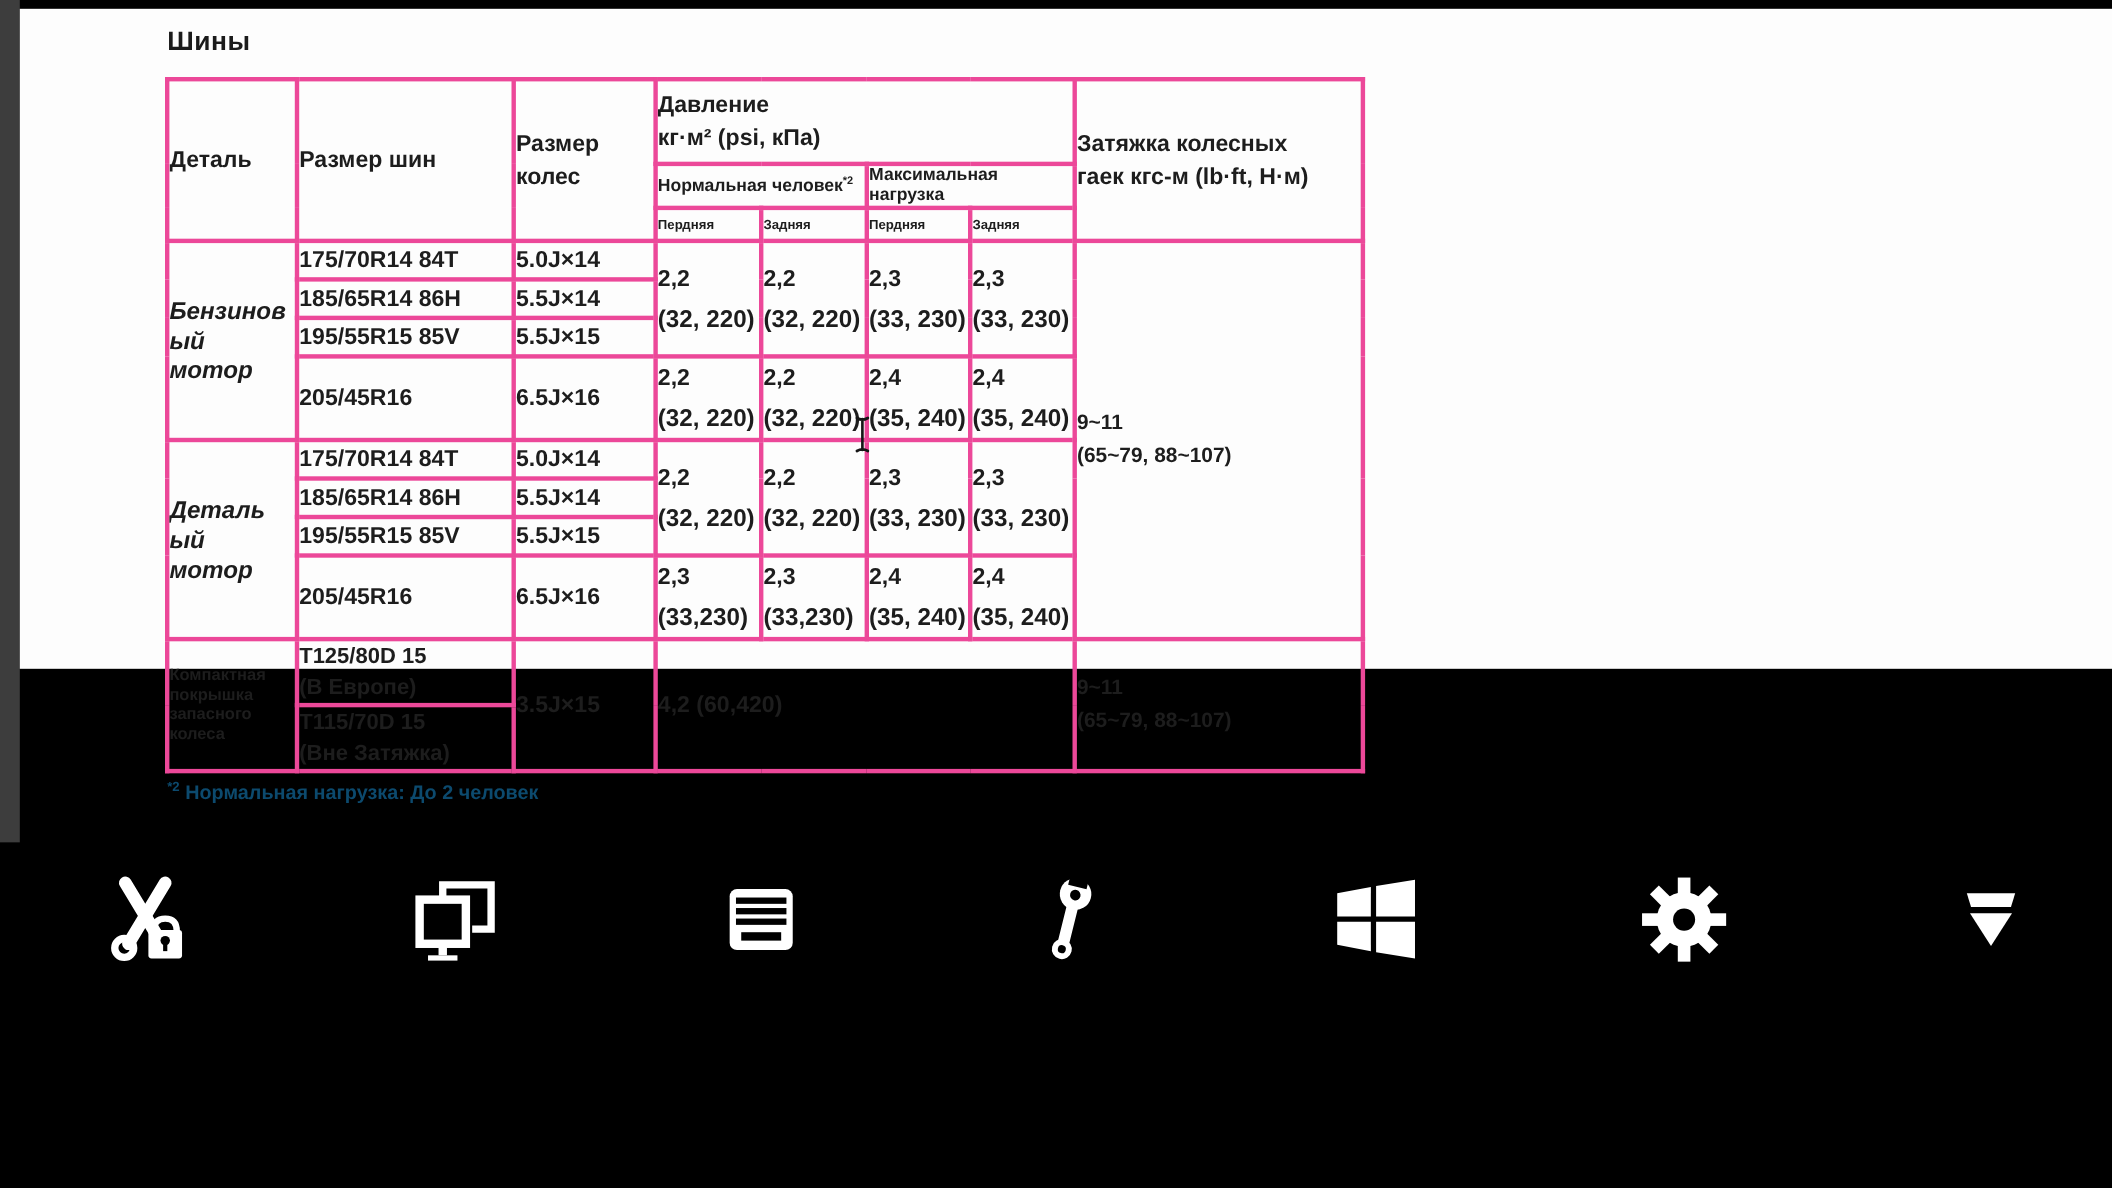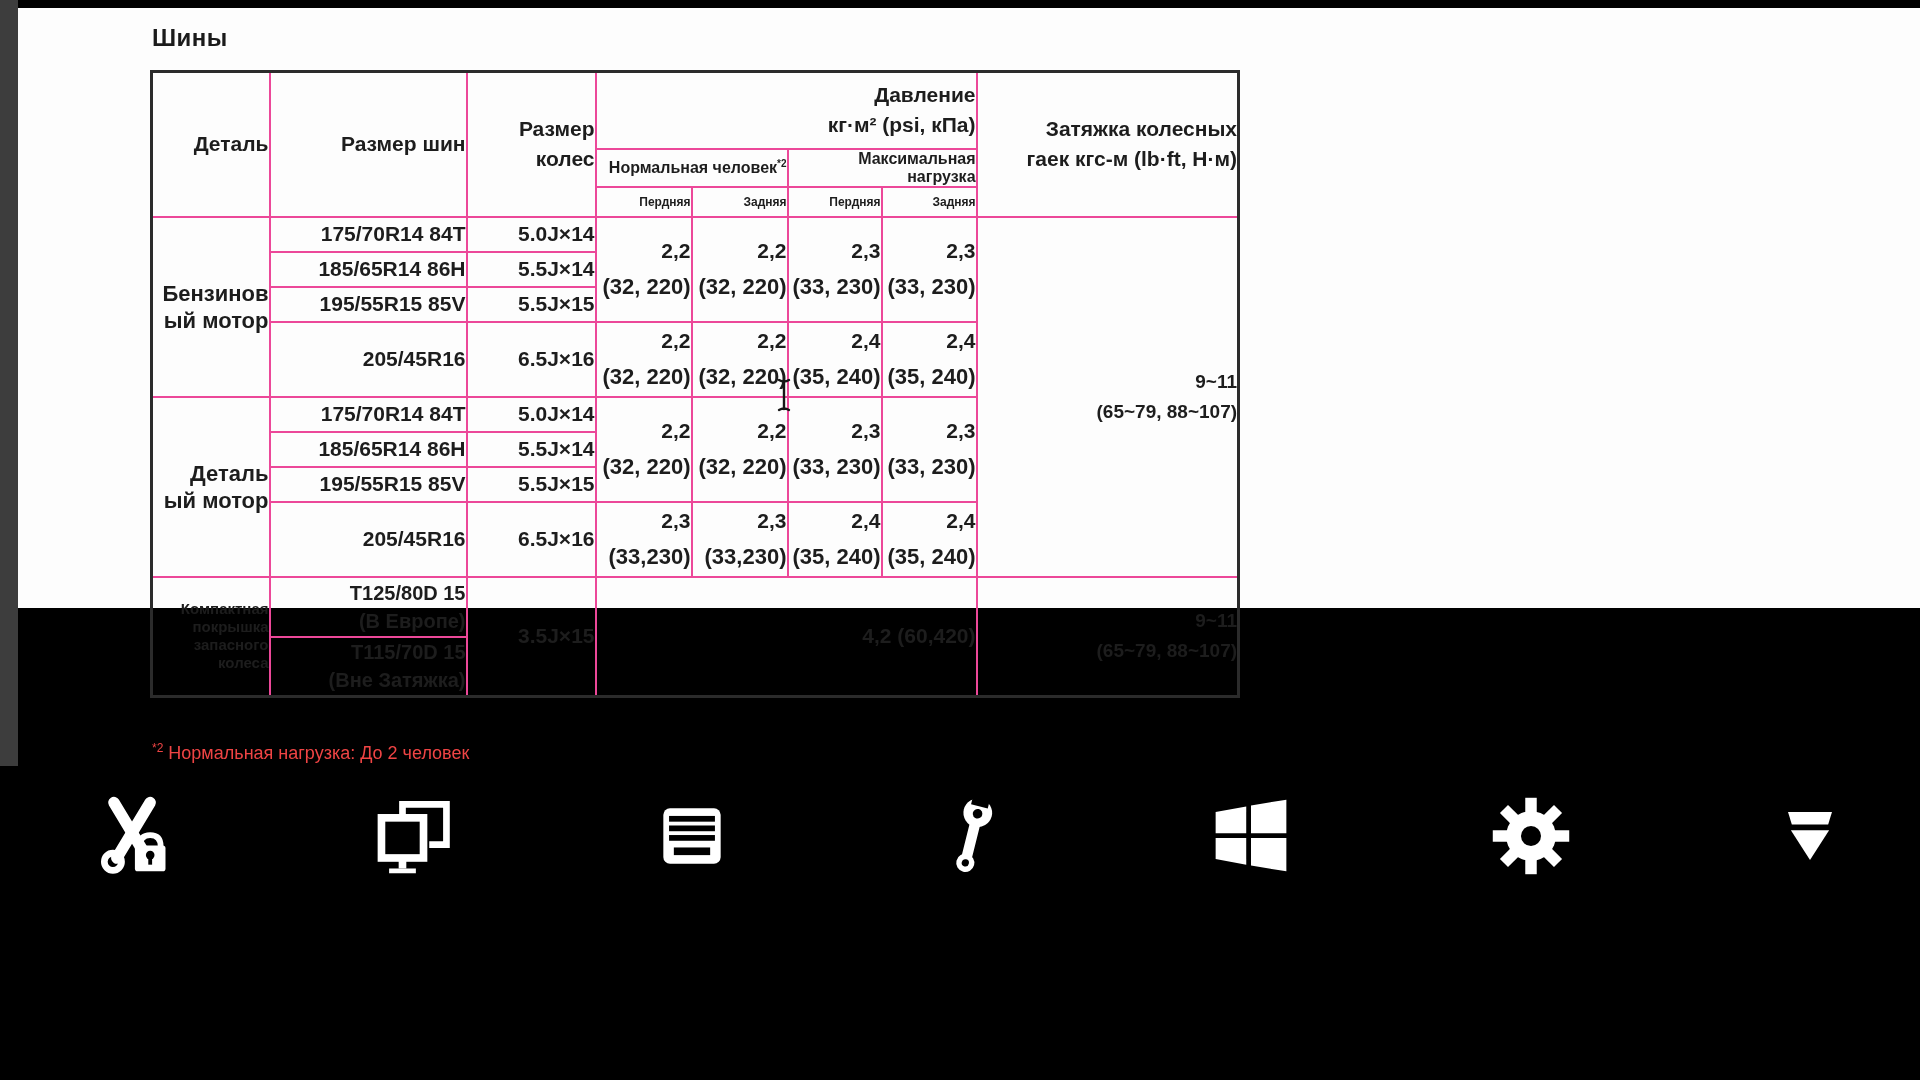--- a/index.html
+++ b/index.html
@@ -16,36 +16,36 @@
     position:absolute;left:134px;top:16px;
     font-size:24px;font-weight:700;color:#1b1b1b;letter-spacing:0.5px;
   }
   table.tire-table{
     position:absolute;left:132px;top:62px;width:1087px;
     border-collapse:collapse;table-layout:fixed;
     border:3px solid #2b2b2b;
     color:#1d1d1d;
   }
   .tire-table td{
-    border:2px solid #ec4899;text-align:right;vertical-align:middle;
+    border:4px solid #ec4899;text-align:left;vertical-align:middle;
     font-weight:700;padding:0;overflow:hidden;
   }
   .hdr-main{font-size:21px;line-height:30px;}
   .hdr-sub{font-size:16px;}
   .hdr-sub sup{font-size:10px;}
   .hdr-frontrear{font-size:12px;}
-  .label-cell{font-size:22px;line-height:27px;text-align:left;padding-left:4px;}
+  .label-cell{font-size:22px;line-height:27px;text-align:left;padding-left:4px;font-style:italic;}
   .spare-label{font-size:15px;line-height:18px;text-align:center;padding:0 2px;}
   .cell-main{font-size:21px;}
   .press{font-size:21px;line-height:36px;}
   .press .paren{font-size:22px;}
   .torque{font-size:19px;line-height:30px;}
   .two-line{font-size:20px;line-height:28px;}
   .footnote{
-    position:absolute;left:134px;top:700px;font-size:18px;font-weight:400;color:#ef4444;margin-top:33px;
+    position:absolute;left:134px;top:700px;font-size:18px;font-weight:700;color:#0c4a6e;
   }
   .footnote sup{font-size:12px;}
   .cursor-ibeam{position:absolute;left:757px;top:370px;width:18px;height:34px;}
   .bottom-bar{
     position:absolute;left:0;top:766px;width:1920px;height:314px;background:#000;
     display:flex;align-items:flex-start;justify-content:space-between;
     padding:22px 62px 0 85px;box-sizing:border-box;
   }
   .tb-btn{
     width:96px;height:96px;display:flex;align-items:center;justify-content:center;

